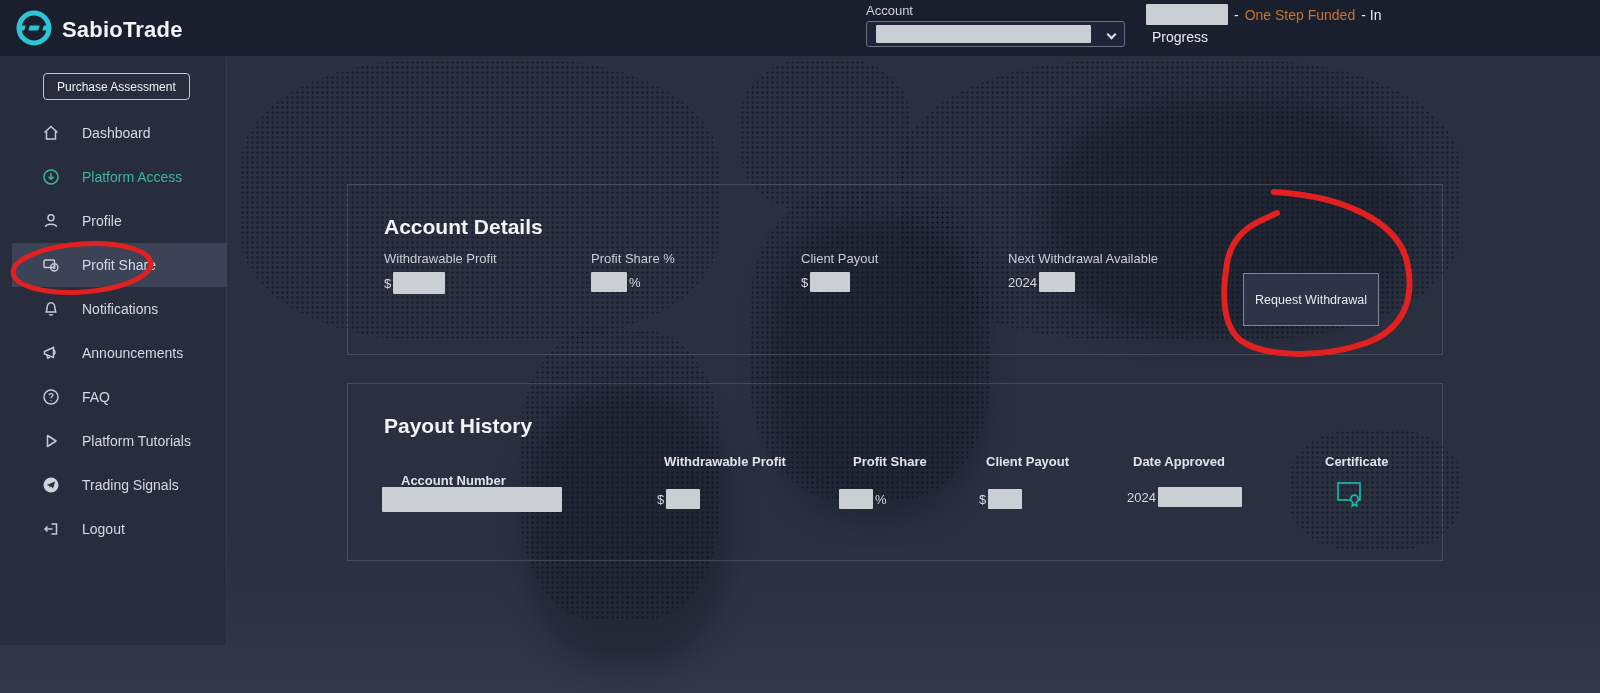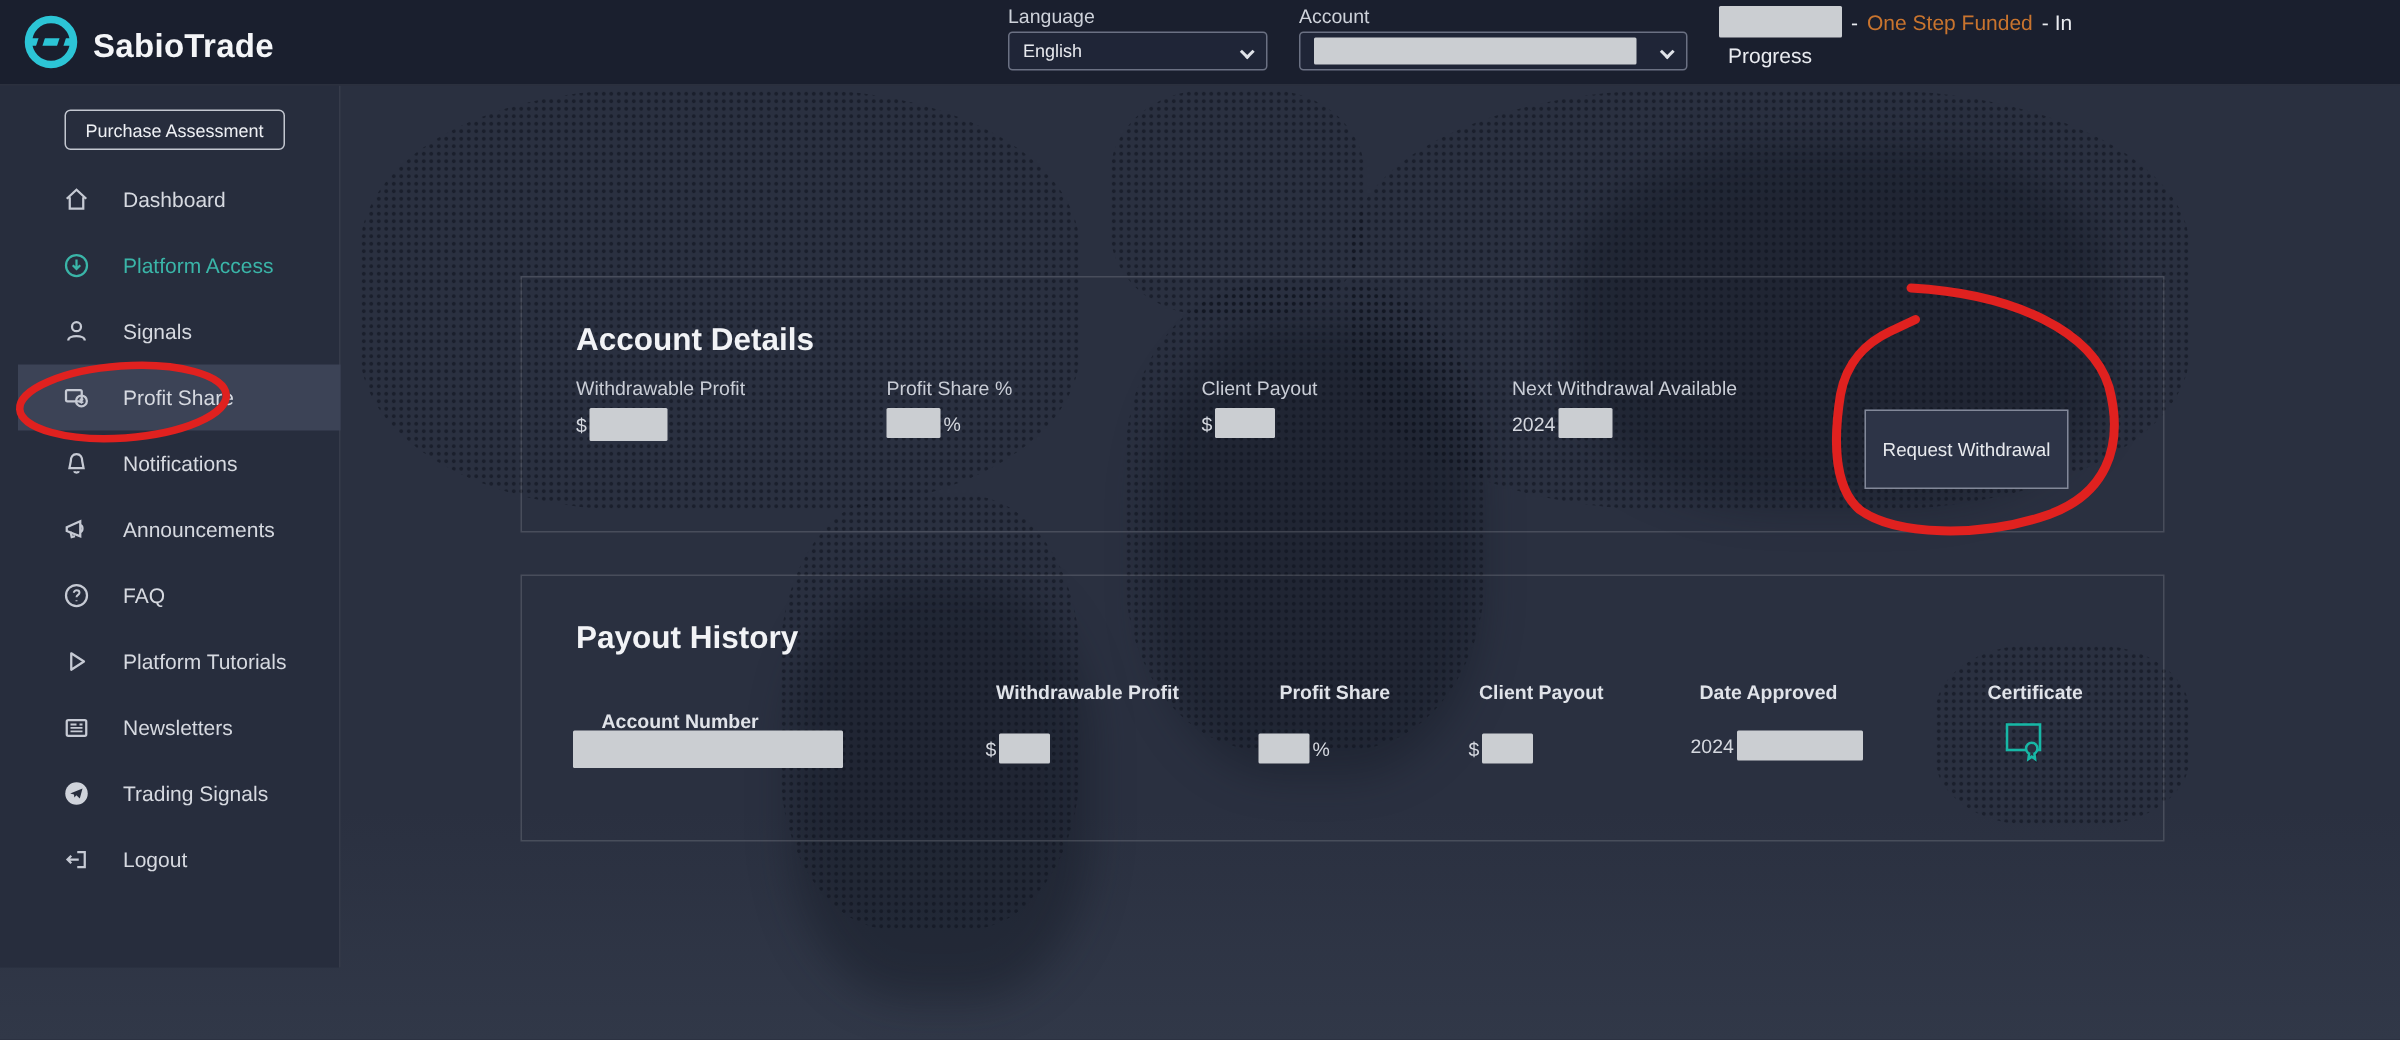--- a/index.html
+++ b/index.html
@@ -75,27 +75,20 @@
         <svg width="36" height="36" viewBox="0 0 36 36">
           <circle cx="18" cy="18" r="15" fill="none" stroke="#2cc5d6" stroke-width="5"></circle>
           <rect x="3" y="15.5" width="30" height="5" fill="#2cc5d6"></rect>
           <rect x="9" y="14.5" width="4" height="7" fill="#1a1f2e" transform="rotate(18 11 18)"></rect>
           <rect x="23" y="14.5" width="4" height="7" fill="#1a1f2e" transform="rotate(18 25 18)"></rect>
         </svg>
       </span>
       <span class="logo-text">SabioTrade</span>
     </div>
 
-    <div class="hdr-group" style="left:672px;">
-      <div class="hdr-label">Language</div>
-      <div class="selectbox" style="width:173px;">
-        <span>English</span>
-        <span class="chev"></span>
-      </div>
-    </div>
 
     <div class="hdr-group" style="left:866px;">
       <div class="hdr-label">Account</div>
       <div class="selectbox" style="width:259px;">
         <span class="redact" style="width:215px; height:18px;"></span>
         <span class="chev"></span>
       </div>
     </div>
 
     <div class="status-wrap">
@@ -132,21 +125,21 @@
         <span>Platform Access</span>
       </div>
 
       <div class="nav-item">
         <span class="nav-icon">
           <svg width="18" height="18" viewBox="0 0 18 18" fill="none" stroke-width="1.5">
             <circle cx="9" cy="5.8" r="3"></circle>
             <path d="M3.5 15 C3.5 11.2 14.5 11.2 14.5 15"></path>
           </svg>
         </span>
-        <span>Signals</span>
+        <span>Profile</span>
       </div>
 
       <div class="nav-item active">
         <span class="nav-icon">
           <svg width="18" height="18" viewBox="0 0 18 18" fill="none" stroke-width="1.5">
             <rect x="2" y="4" width="10.5" height="7.5" rx="1"></rect>
             <circle cx="12.3" cy="11.3" r="3.6"></circle>
             <path d="M12.3 9.5 V13.1 M11 10.4 H13.6 M11 12.2 H13.6" stroke-width="1"></path>
           </svg>
         </span>
@@ -187,29 +180,20 @@
       <div class="nav-item">
         <span class="nav-icon">
           <svg width="18" height="18" viewBox="0 0 18 18" fill="none" stroke-width="1.5">
             <path d="M5.5 3.5 L14 9 L5.5 14.5 Z" stroke-linejoin="round"></path>
           </svg>
         </span>
         <span>Platform Tutorials</span>
       </div>
 
 
-      <div class="nav-item">
-        <span class="nav-icon">
-          <svg width="18" height="18" viewBox="0 0 18 18" fill="none" stroke-width="1.5">
-            <rect x="2.5" y="4" width="13" height="10.5" rx="1"></rect>
-            <path d="M5 7 H9 M5 9.3 H13 M5 11.6 H13 M11 7 H13" stroke-width="1.2"></path>
-          </svg>
-        </span>
-        <span>Newsletters</span>
-      </div>
 
       <div class="nav-item">
         <span class="nav-icon">
           <svg width="18" height="18" viewBox="0 0 18 18">
             <circle cx="9" cy="9" r="7.5" fill="#cfd3db" stroke="none"></circle>
             <path d="M4.8 9 L13 5.6 L11.2 12.4 L8.9 10.2 L7.6 11.7 L7.3 9.7 Z" fill="#272d3d" stroke="none"></path>
           </svg>
         </span>
         <span>Trading Signals</span>
       </div>

